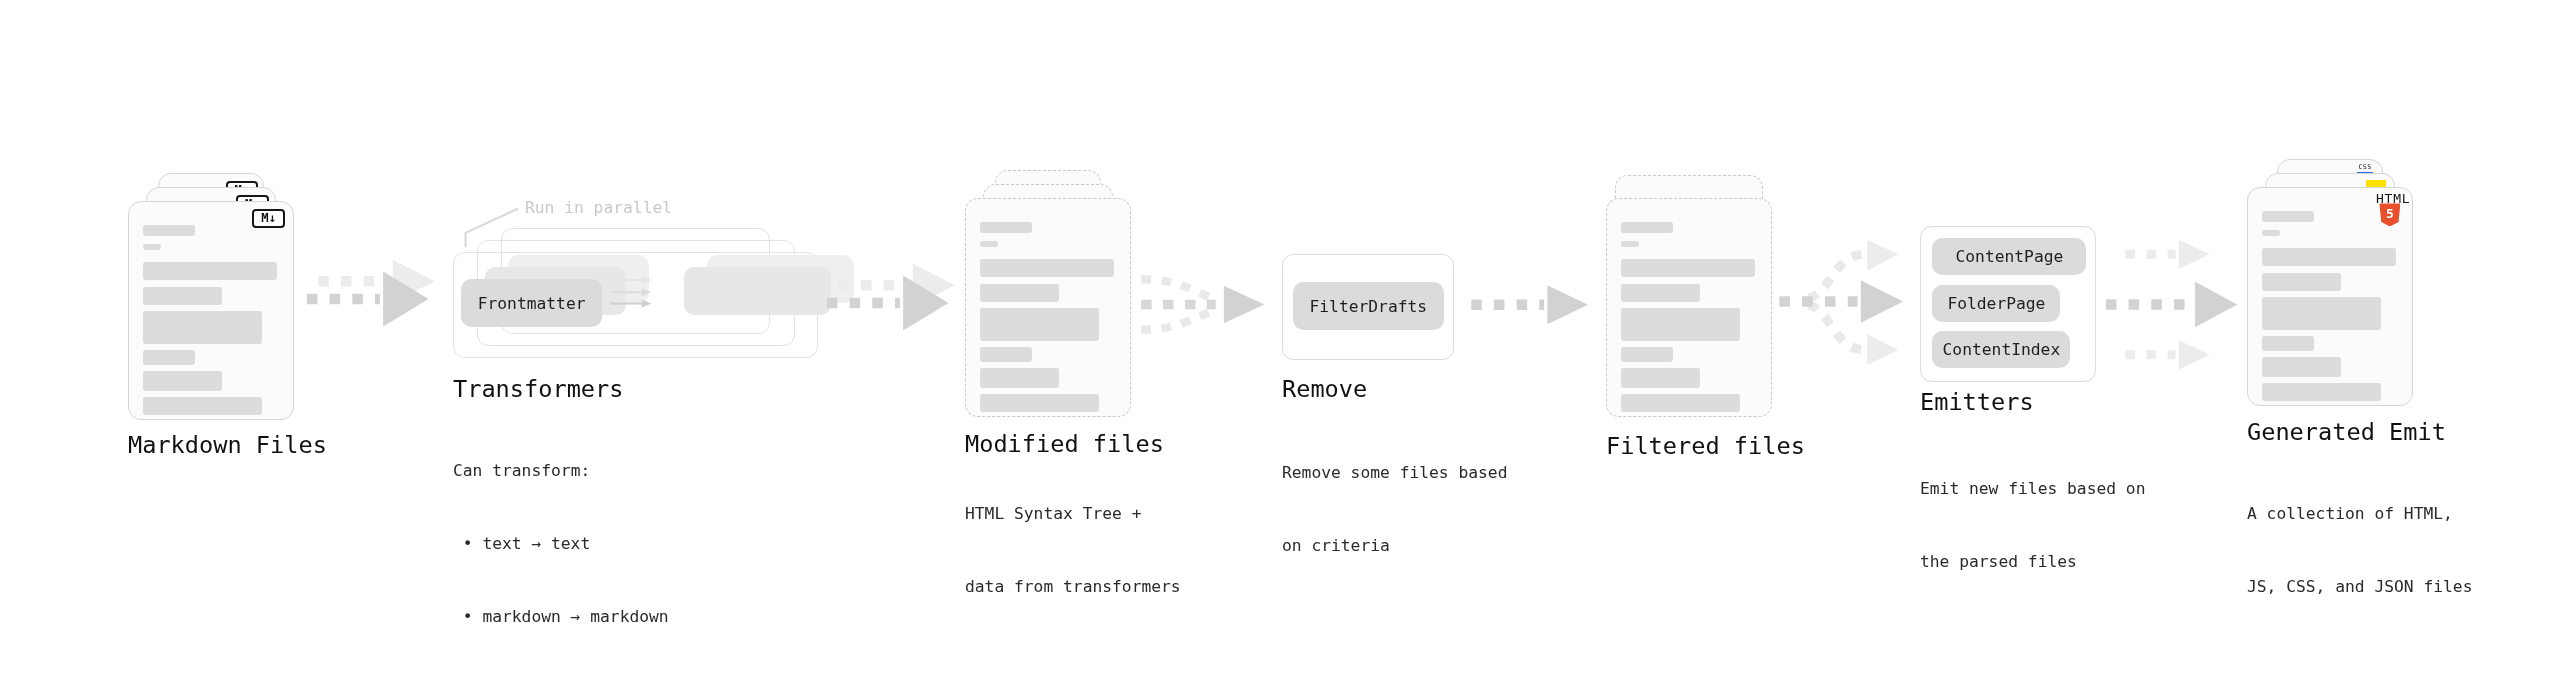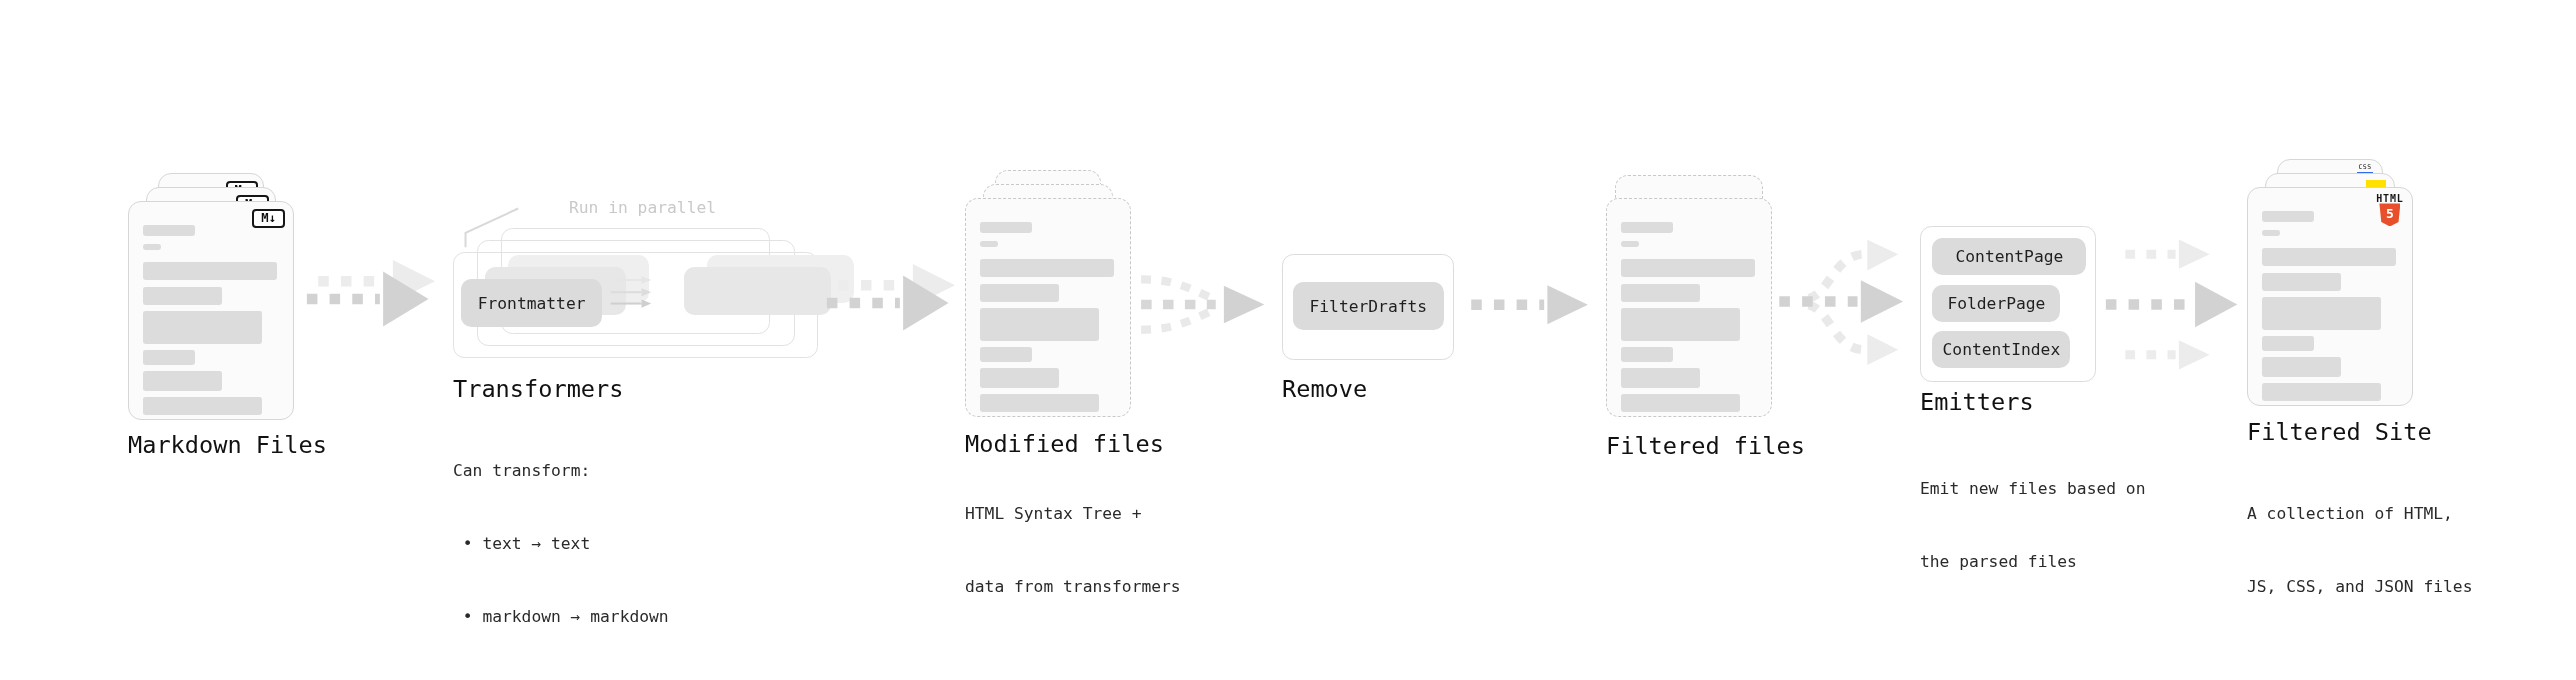--- a/index.html
+++ b/index.html
@@ -10,40 +10,40 @@
   
   .doc{position:absolute;background:#fbfbfb;border:1.6px solid #d6d6d6;border-radius:13px;box-sizing:border-box;}
   .doc.dashed{border:1.6px dashed #c8c8c8;}
   .doc-bars{position:absolute;left:14px;top:23px;}
   .doc-bars div{background:#dcdcdc;border-radius:2.4px;}
   
   .md-badge{position:absolute;width:32.5px;height:19.5px;border:2.4px solid #161616;border-radius:4.1px;
     background:#ffffff;color:#111;font-weight:bold;font-size:12.2px;line-height:14.6px;text-align:center;box-sizing:border-box;}
   
   .html5-badge{position:absolute;width:28px;text-align:center;}
-  .html5-badge .cap{font-size:10px;font-weight:700;color:#161616;letter-spacing:0.8px;line-height:9px;}
+  .html5-badge .cap{font-size:13px;font-weight:400;color:#161616;letter-spacing:0.8px;line-height:9px;}
   .html5-badge .shield{width:21px;height:23px;margin:0.8px auto 0;background:#e8502b;
     clip-path:polygon(0% 0%,100% 0%,91% 80%,50% 100%,9% 80%);
     color:#fff;font-size:13px;font-weight:bold;line-height:21px;text-align:center;}
   .js-badge{position:absolute;width:19.5px;height:16.3px;background:#ffe000;}
   .css-badge{position:absolute;width:21px;text-align:center;}
   .css-badge .cap{font-size:6.5px;font-weight:400;color:#161616;line-height:7.3px;letter-spacing:0.4px;}
   .css-badge .bar{width:16.3px;height:3.3px;background:#2f6bea;margin:0.8px auto 0;}
   
   .layerbox{position:absolute;border:1.6px solid #e2e2e2;border-radius:11.4px;box-sizing:border-box;background:transparent;}
   .panel{position:absolute;background:#ffffff;border:1.6px solid #dcdcdc;border-radius:11.4px;box-sizing:border-box;}
   .chip{position:absolute;background:#dbdbdb;border-radius:10.6px;color:#1f1f1f;font-size:16.3px;
     display:flex;align-items:center;justify-content:center;box-sizing:border-box;}
   .chip.l2{background:#e7e7e7;}
   .chip.l3{background:#efefef;}
   
   .node-title{position:absolute;font-size:23.6px;color:#111;white-space:pre;}
   .node-desc{position:absolute;font-size:16.3px;line-height:24.4px;color:#2a2a2a;white-space:pre;}
   .node-desc .indent{padding-left:9.8px;}
-  .annotation{position:absolute;font-size:16.3px;color:#c9c9c9;white-space:pre;margin-left:44px;}
+  .annotation{position:absolute;font-size:16.3px;color:#c9c9c9;white-space:pre;}
   .arrow-svg{position:absolute;}
 </style>
 </head>
 <body>
 
 <div id="canvas">
 
   <div style="position:absolute;left:128px;top:173px;width:166px;height:247px;">
     <div class="doc" style="left:30px;top:0;width:106px;height:219px;">
       <div class="md-badge" style="top:6.5px;right:4.9px;">M↓</div>
@@ -140,20 +140,24 @@
     <path d="M6 14 C 50 14, 66 26, 100 40" fill="none" stroke="#e9e9e9" stroke-width="10" stroke-dasharray="12 13"></path>
     <path d="M6 76 C 50 76, 66 64, 100 50" fill="none" stroke="#e9e9e9" stroke-width="10" stroke-dasharray="12 13"></path>
     <line x1="6" y1="45" x2="98" y2="45" stroke="#d7d7d7" stroke-width="12" stroke-dasharray="13 14"></line>
     <polygon points="108,22 108,68 158,45" fill="#d2d2d2"></polygon>
   </svg>
 
   <div class="panel" style="left:1282px;top:254px;width:172px;height:106px;">
     <div class="chip" style="left:9.8px;top:27px;width:151px;height:48px;">FilterDrafts</div>
   </div>
   <div class="node-title" style="left:1282px;top:375px;">Remove</div>
+  <div class="node-desc" style="left:1282px;top:412px;">
+    <div>Remove some files based</div>
+    <div>on criteria</div>
+  </div>
 
   <svg class="arrow-svg" style="left:1468px;top:282px;" width="128" height="47" viewBox="0 0 158 58">
     <line x1="4" y1="28" x2="94" y2="28" stroke="#d2d2d2" stroke-width="13" stroke-dasharray="13 15"></line>
     <polygon points="98,4 98,52 148,28" fill="#d2d2d2"></polygon>
   </svg>
 
   <div style="position:absolute;left:1606px;top:175px;width:166px;height:242px;">
     <div class="doc dashed" style="left:9px;top:0;width:148px;height:219px;"></div>
     <div class="doc dashed" style="left:0;top:23px;width:166px;height:219px;">
       <div class="doc-bars">
@@ -219,20 +223,20 @@
           <div style="width: 18px; height: 6.5px; margin-top: 7.3px;"></div>
           <div style="width: 134px; height: 18.7px; margin-top: 11.4px;"></div>
           <div style="width: 79px; height: 18px; margin-top: 6.5px;"></div>
           <div style="width: 119px; height: 32.5px; margin-top: 6.5px;"></div>
           <div style="width: 52px; height: 14.6px; margin-top: 6.5px;"></div>
           <div style="width: 79px; height: 19.5px; margin-top: 6.5px;"></div>
           <div style="width: 119px; height: 18px; margin-top: 6.5px;"></div>
         </div>
     </div>
   </div>
-  <div class="node-title" style="left:2247px;top:418px;">Filtered Site</div>
+  <div class="node-title" style="left:2247px;top:418px;">Generated Emit</div>
   <div class="node-desc" style="left:2247px;top:453px;">
     <div>A collection of HTML,</div>
     <div>JS, CSS, and JSON files</div>
   </div>
 
 </div>
 
 
 </body></html>

